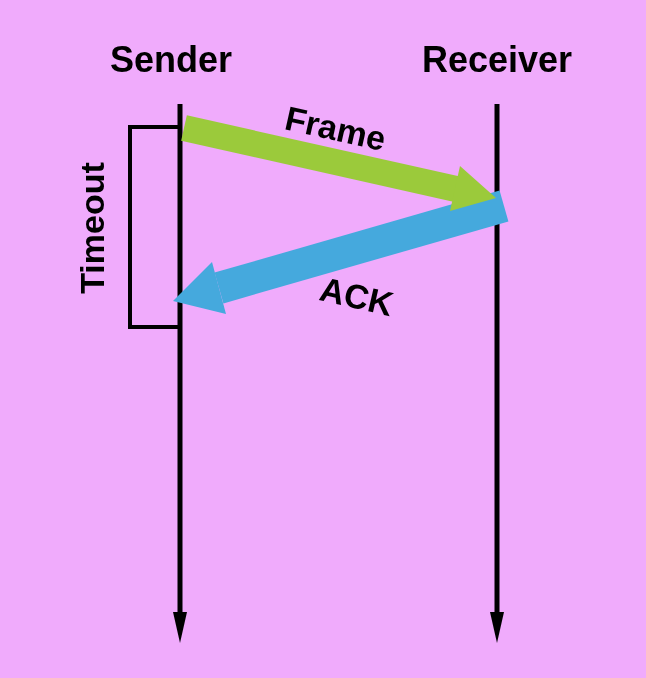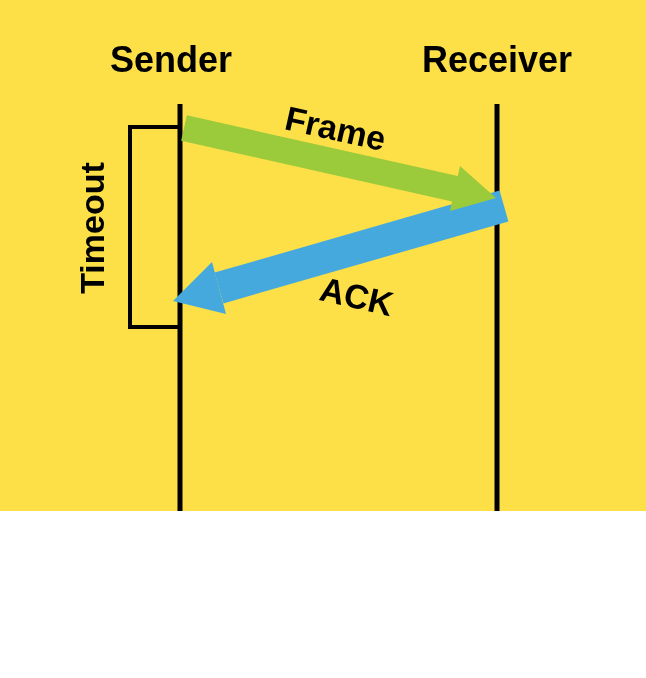--- a/index.html
+++ b/index.html
@@ -2,23 +2,23 @@
 <html><head>
 <meta charset="utf-8">
 <style>
   html, body {
     margin: 0;
     padding: 0;
     background: #ffffff;
   }
   .canvas {
     width: 646px;
-    height: 511px;
+    height: 678px;
     position: relative;
-    background: #fde047;
+    background: #f0abfc;
     font-family: "Liberation Sans", sans-serif;
     overflow: hidden;
     text-align: center;
   }
   svg { display: block; }
   .actor-label {
     font-family: "Liberation Sans", sans-serif;
     font-weight: 700;
     font-size: 36px;
     fill: #000000;

